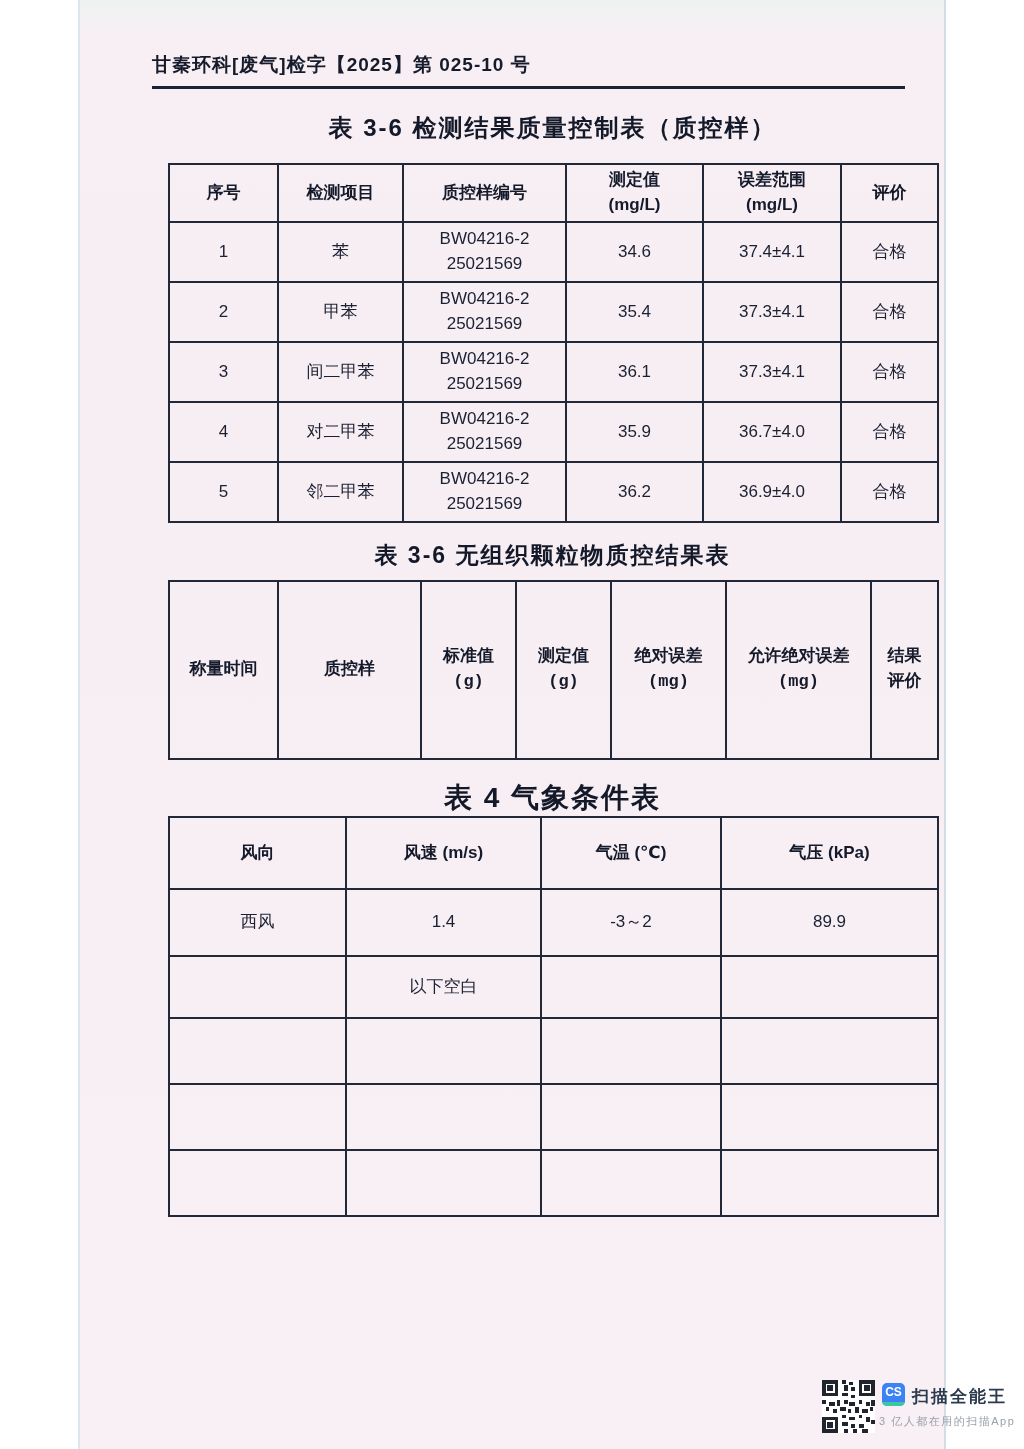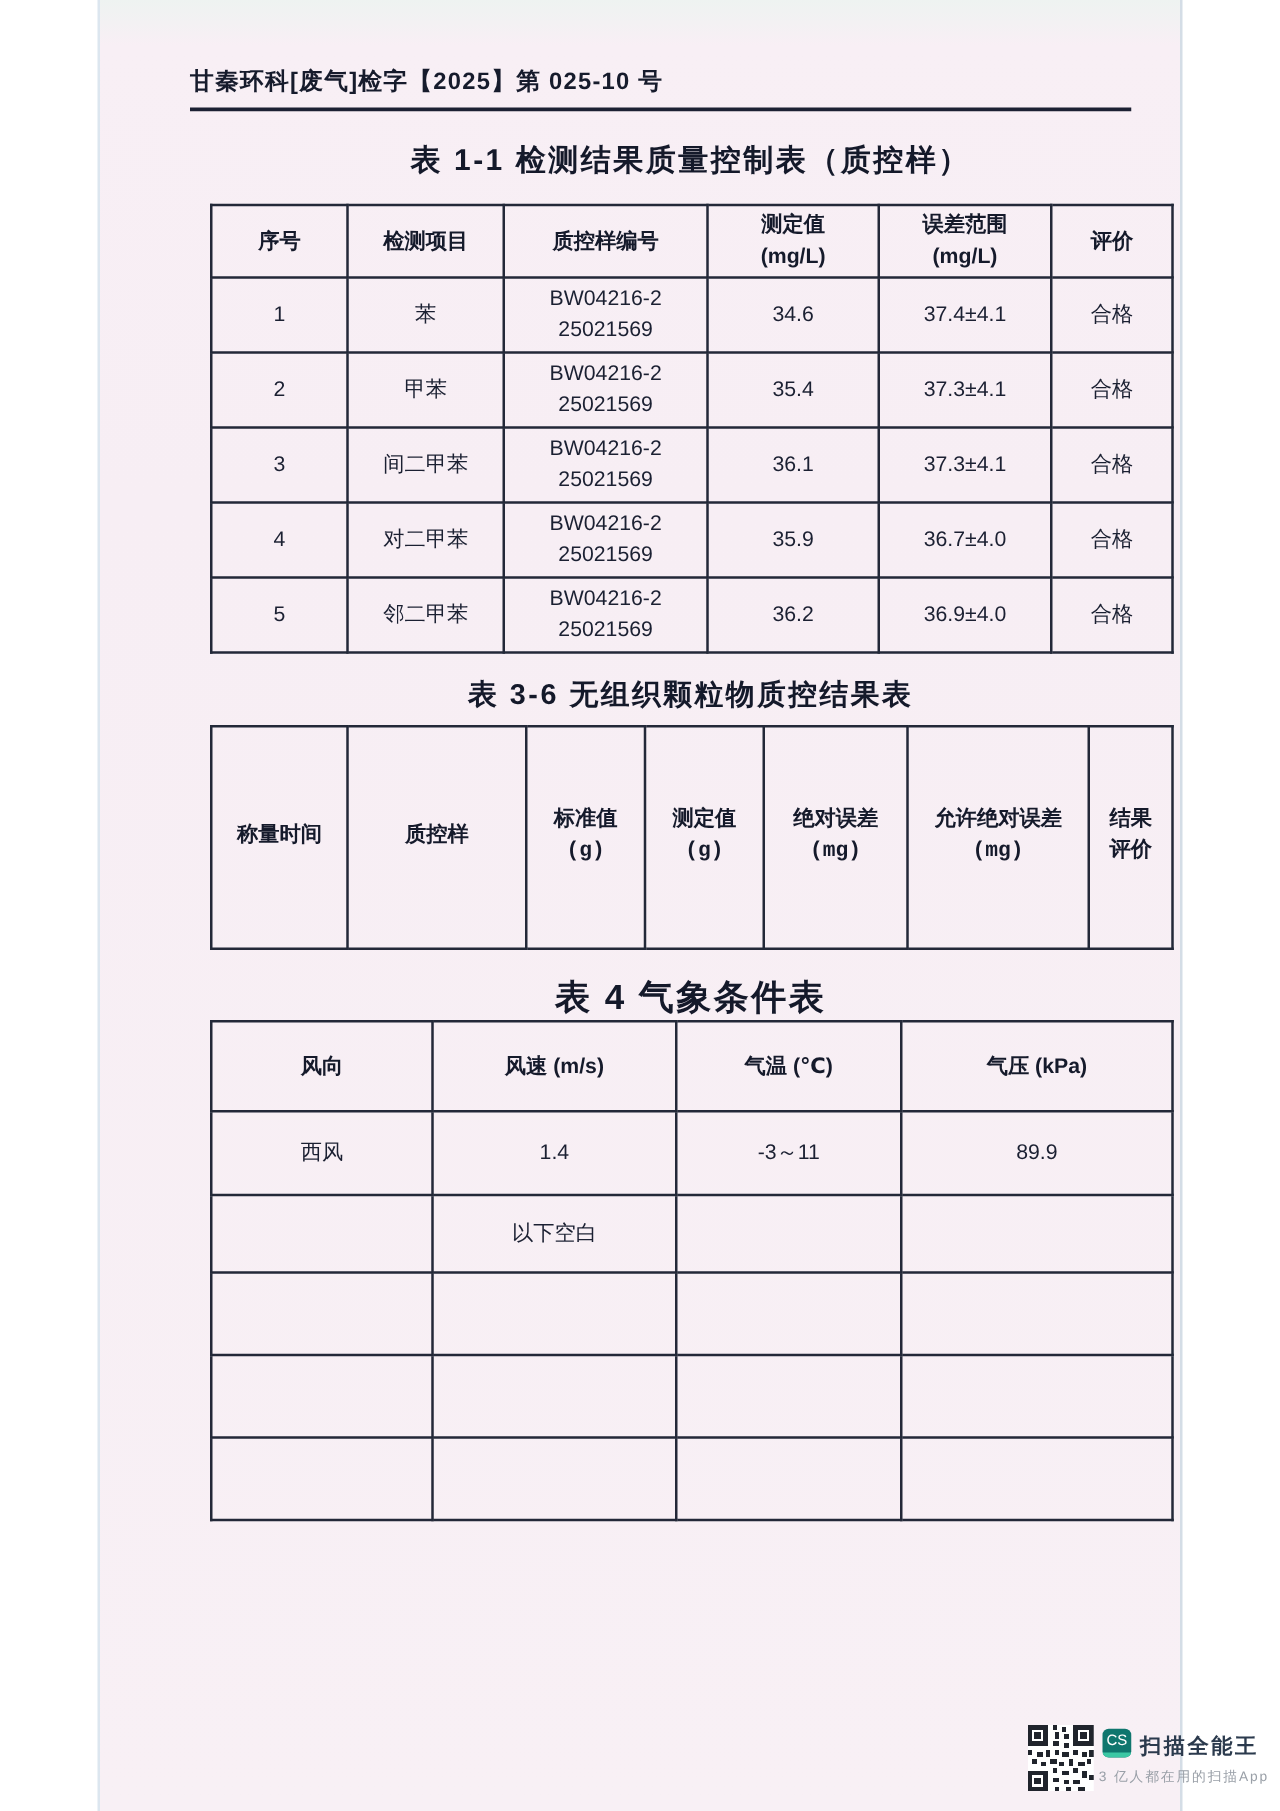--- a/index.html
+++ b/index.html
@@ -79,24 +79,24 @@
     letter-spacing: 4px;
     color: #22273a;
   }
 
   
   .watermark { position: absolute; left: 820px; top: 1376px; width: 200px; height: 62px; }
   .qr { position: absolute; left: 2px; top: 3px; width: 53px; height: 55px; }
   .cs-logo {
     position: absolute; left: 62px; top: 7px;
     width: 23px; height: 23px;
-    background: #0f766e;
+    background: #3b82f6;
     border-radius: 5px;
     color: #ffffff;
-    font-size: 12px; font-weight: normal;
+    font-size: 12px; font-weight: bold;
     text-align: center; line-height: 19px;
     overflow: hidden;
   }
   .cs-logo::after {
     content: "";
     position: absolute; left: 0; bottom: 0;
     width: 100%; height: 4px;
     background: #3bc7a4;
   }
   .cs-title {
@@ -116,21 +116,21 @@
 </style>
 </head>
 <body>
 
 <div class="scan-page"></div>
 
 <div class="content">
 
   <div class="doc-header">甘秦环科[废气]检字【2025】第 025-10 号</div>
 
-  <div class="tbl-title title-31">表 1-1 检测结果质量控制表（质控样）</div>
+  <div class="tbl-title title-31">表 3-6 检测结果质量控制表（质控样）</div>
 
   <div class="tbl t31">
     <table>
       <colgroup>
         <col style="width:109px">
           <col style="width:125px">
           <col style="width:163px">
         <col style="width:137px">
           <col style="width:138px">
           <col style="width:97px">
@@ -240,21 +240,21 @@
       <tbody>
           <tr class="head" style="height:72px">
         <td>风向</td>
         <td>风速 (m/s)</td>
         <td>气温 (℃)</td>
         <td>气压 (kPa)</td>
       </tr>
       <tr style="height:67px">
         <td>西风</td>
         <td>1.4</td>
-        <td>-3～11</td>
+        <td>-3～2</td>
         <td>89.9</td>
       </tr>
       <tr style="height:62px">
         <td></td>
         <td>以下空白</td>
         <td></td>
         <td></td>
       </tr>
       <tr style="height:66px">
         <td></td>

